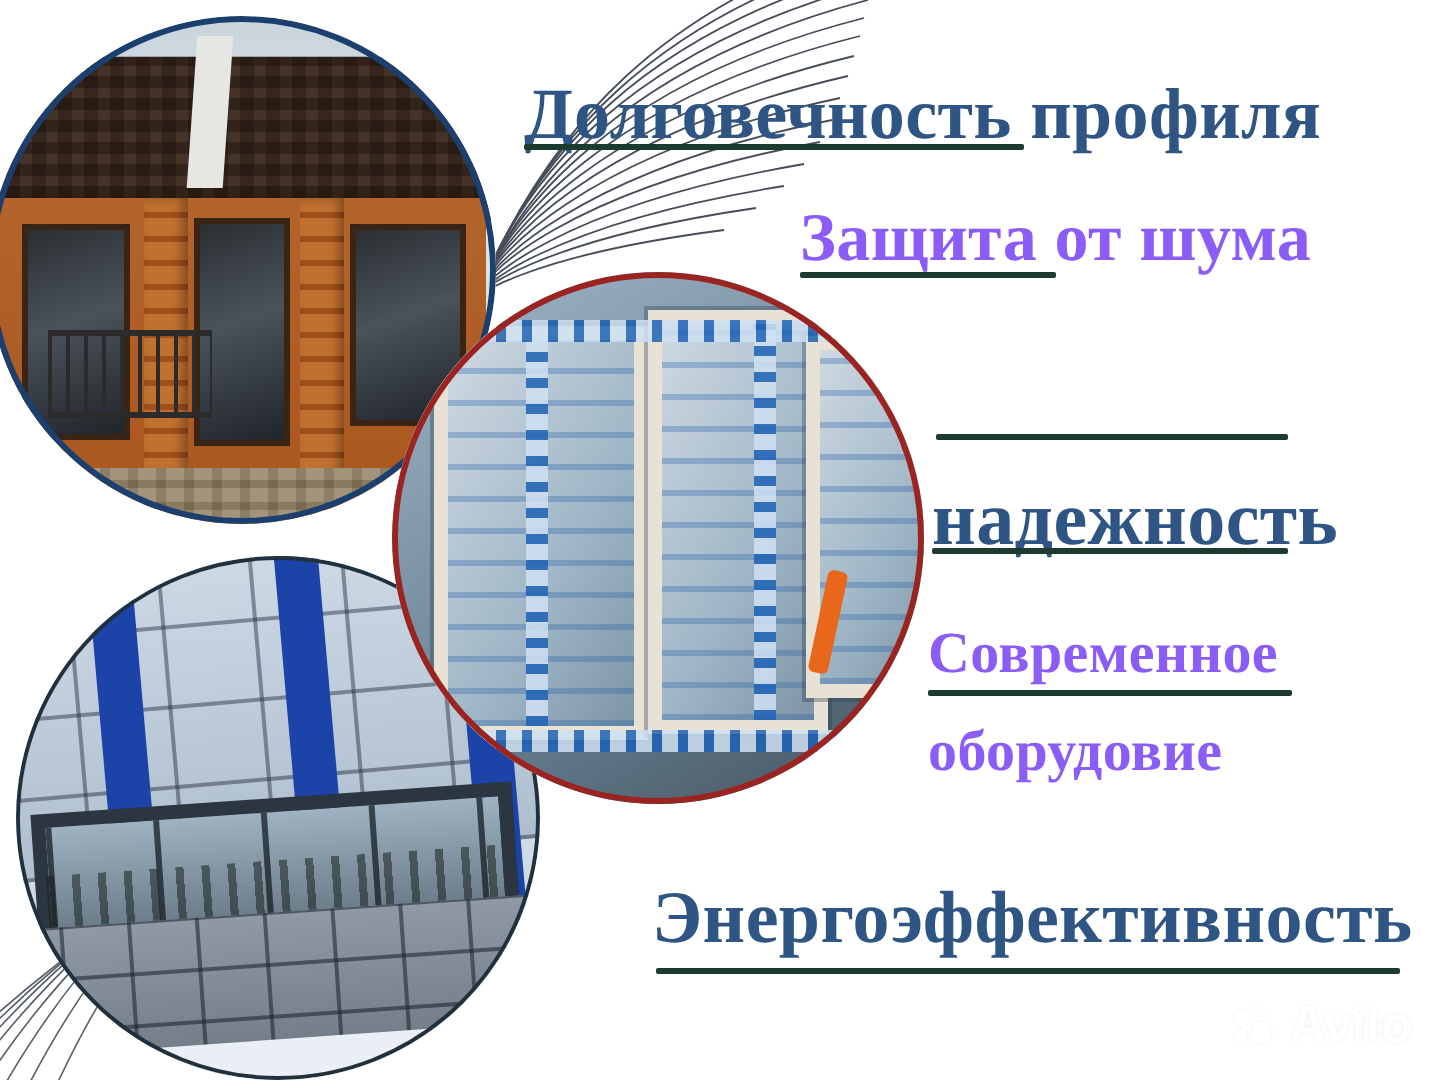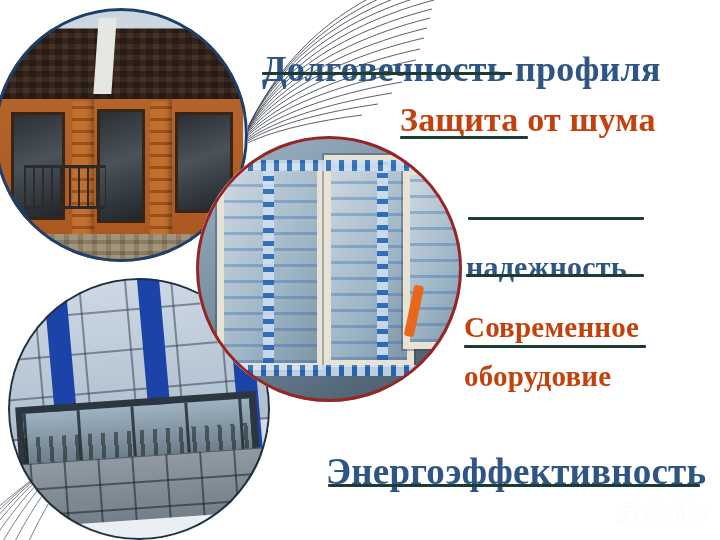--- a/index.html
+++ b/index.html
@@ -86,22 +86,22 @@
       -webkit-mask-image:linear-gradient(180deg,#000 0 60%,transparent);mask-image:linear-gradient(180deg,#000 0 60%,transparent);}
   .plinth{position:absolute;left:-4%;bottom:2%;width:110%;height:30%;transform:rotate(-4deg);
       background:
         repeating-linear-gradient(90deg,rgba(25,32,40,.55) 0 2px,transparent 2px 34px),
         repeating-linear-gradient(0deg,rgba(25,32,40,.55) 0 2px,transparent 2px 26px),
         linear-gradient(180deg,#8f9aa4,#6d7883);}
   .snow{position:absolute;left:-6%;bottom:-4%;width:120%;height:12%;background:#e9eff4;transform:rotate(-4deg);}
 
   
   .line{position:absolute;white-space:nowrap;font-weight:bold;letter-spacing:.2px;}
-  .blue{color:#2e5583;margin-top:12px;}
-  .red{color:#c2410c;}
+  .blue{color:#2e5583;}
+  .red{color:#8b5cf6;}
   .rule{position:absolute;height:3px;background:#1d3c30;border-radius:1px;}
 
   
   #avito{position:absolute;right:14px;bottom:12px;display:flex;align-items:center;gap:5px;opacity:.62;}
   #avito .dots{position:relative;width:22px;height:22px;}
   #avito .dots i{position:absolute;display:block;background:#fff;border-radius:50%;
       box-shadow:0 0 1px rgba(0,0,0,.18);}
   #avito .wm-text{color:#fff;font-family:"Liberation Sans",sans-serif;font-weight:bold;
       font-size:26px;letter-spacing:-.5px;text-shadow:0 0 2px rgba(0,0,0,.12);}
 </style>
@@ -195,21 +195,21 @@
   </div>
 
   <div class="line blue" style="left:262px;top:36px;font-size:36px;">Долговечность профиля</div>
   <div class="rule" style="left:262px;top:72px;width:250px;"></div>
 
   <div class="line red" style="left:400px;top:101px;font-size:34px;">Защита от шума</div>
   <div class="rule" style="left:400px;top:136px;width:128px;"></div>
 
   <div class="rule" style="left:468px;top:217px;width:176px;"></div>
 
-  <div class="line blue" style="left:466px;top:238px;font-size:30px;">надежность</div>
+  <div class="line blue" style="left:466px;top:238px;font-size:38px;">надежность</div>
   <div class="rule" style="left:466px;top:274px;width:178px;"></div>
 
   <div class="line red" style="left:464px;top:311px;font-size:29px;">Современное</div>
   <div class="rule" style="left:464px;top:345px;width:182px;"></div>
 
   <div class="line blue" style="left:326px;top:438px;font-size:37px;">Энергоэффективность</div>
 
   <div class="line red" style="left:464px;top:360px;font-size:29px;">оборудовие</div>
   <div class="rule" style="left:328px;top:484px;width:372px;"></div>
 

